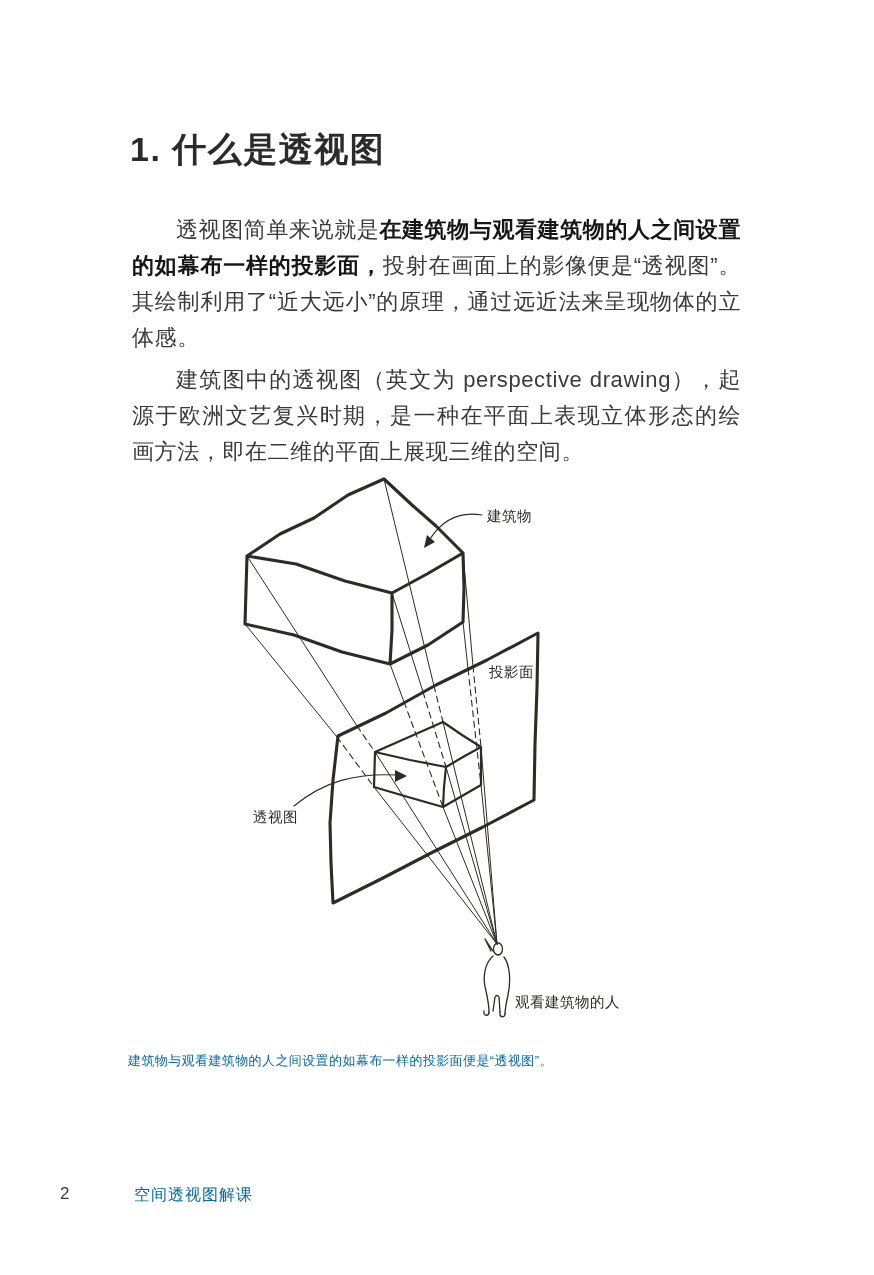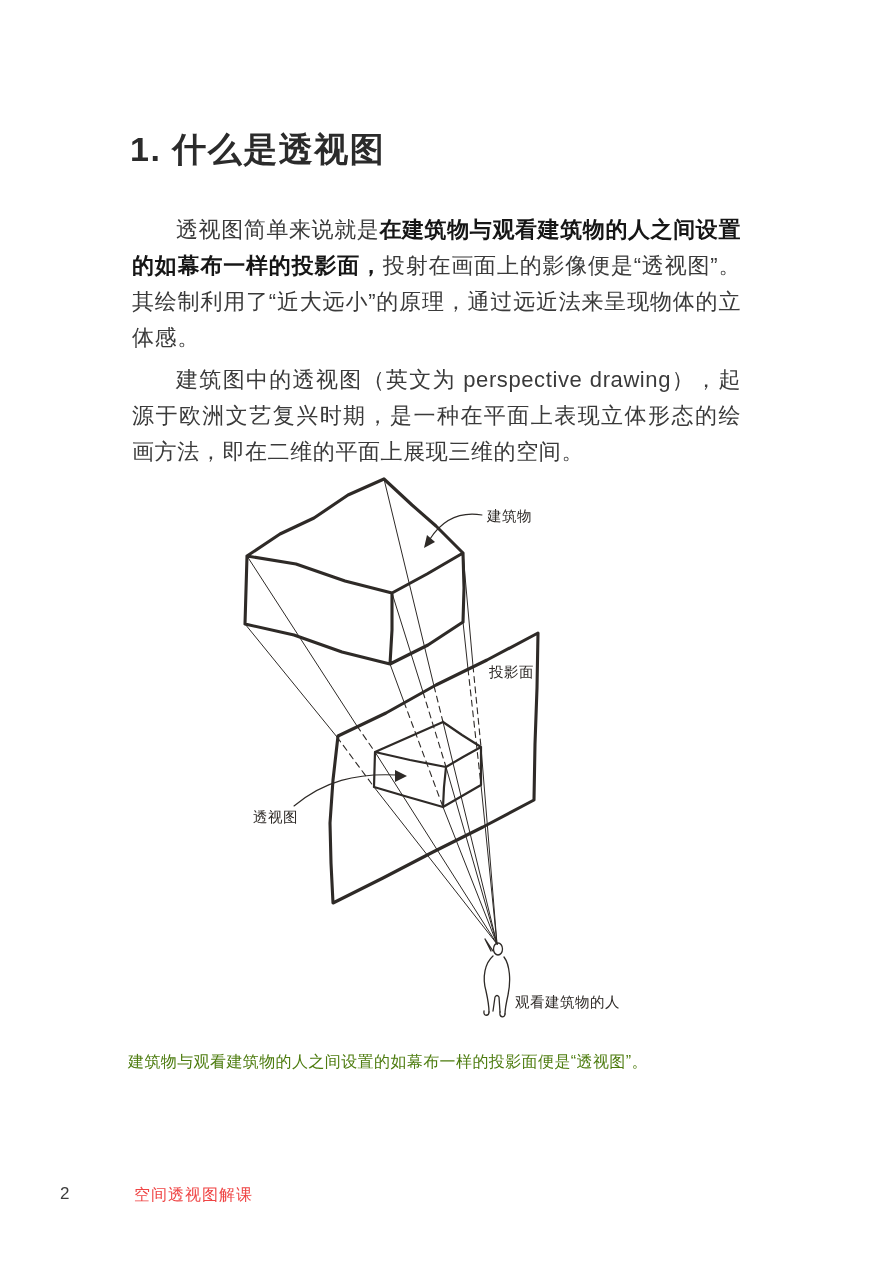--- a/index.html
+++ b/index.html
@@ -29,31 +29,31 @@
   .intro b{font-weight:700;color:#161616;}
   .figure-svg{position:absolute;left:0;top:440px;}
   .figure-svg text{
     font-family:"Liberation Sans","DejaVu Sans",sans-serif;
     font-size:14.5px;
     letter-spacing:0.5px;
     fill:#2e2a27;
   }
   .figure-caption{
     position:absolute;left:128px;top:1052px;
-    font-size:16px;
+    font-size:13px;
     letter-spacing:0.4px;
-    color:#4d7c0f;
+    color:#0369a1;
   }
   .footer-pagenum{
     position:absolute;left:60px;top:1184px;
     font-size:17px;color:#3d3d3d;
   }
   .footer-booktitle{
     position:absolute;left:134px;top:1185px;
-    font-size:16px;letter-spacing:1px;color:#ef4444;
+    font-size:16px;letter-spacing:1px;color:#0369a1;
   }
   .ink{stroke:#2e2a27;fill:none;stroke-linecap:round;stroke-linejoin:round;}
   .w-thick{stroke-width:3.1;}
   .w-mid{stroke-width:2.2;}
   .w-thin{stroke-width:1;}
   .w-dash{stroke-width:1.1;stroke-dasharray:6 4.5;}
   .w-leader{stroke-width:1.1;}
   .w-person{stroke-width:1.3;}
   .arrowhead{fill:#2e2a27;stroke:none;}
 </style>

